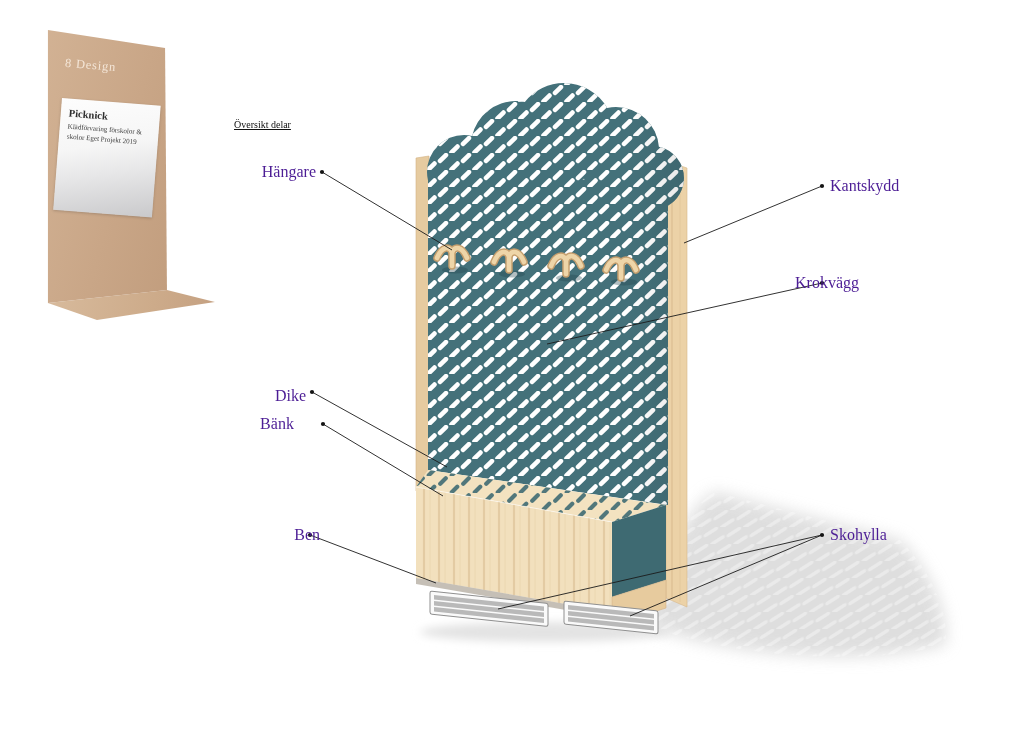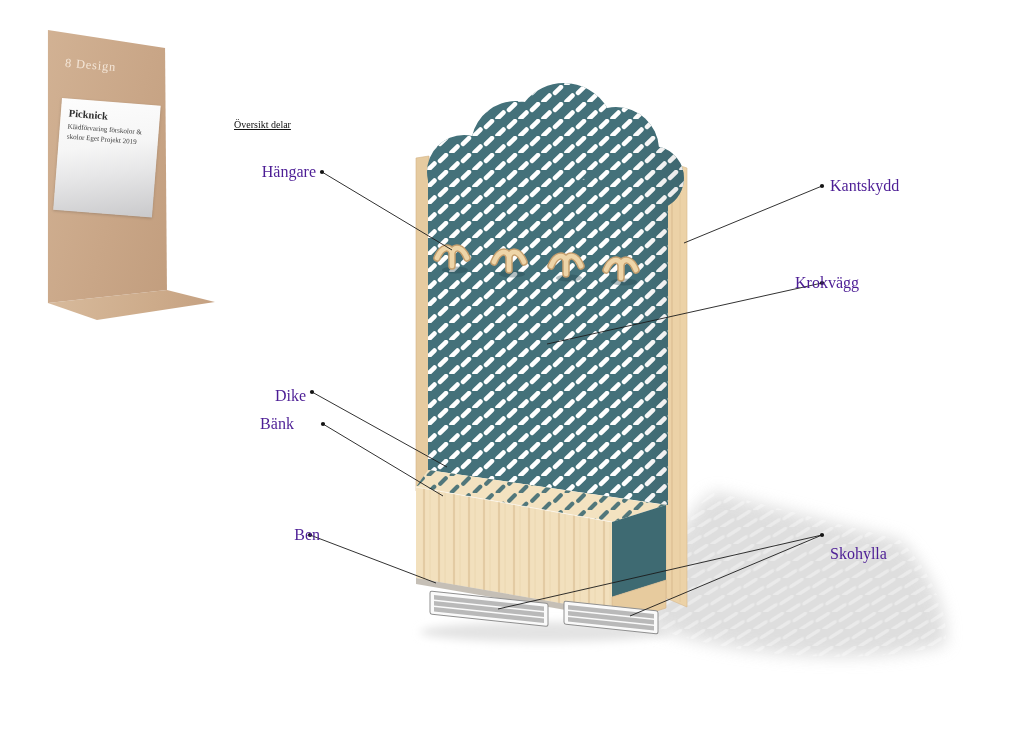--- a/index.html
+++ b/index.html
@@ -203,15 +203,15 @@
       </g>
     </g>
   </svg>
 
   <div class="part-label left" style="left:236px;top:172px;">Hängare</div>
   <div class="part-label" style="left:830px;top:186px;text-align:center;">Kantskydd</div>
   <div class="part-label" style="left:795px;top:283px;text-align:center;">Krokvägg</div>
   <div class="part-label left" style="left:226px;top:396px;">Dike</div>
   <div class="part-label left" style="left:237px;top:424px;text-align:center;">Bänk</div>
   <div class="part-label left" style="left:240px;top:535px;">Ben</div>
-  <div class="part-label" style="left:830px;top:535px;margin-top:19px;">Skohylla</div>
+  <div class="part-label" style="left:830px;top:535px;">Skohylla</div>
 
 </div>
 
 </body></html>

